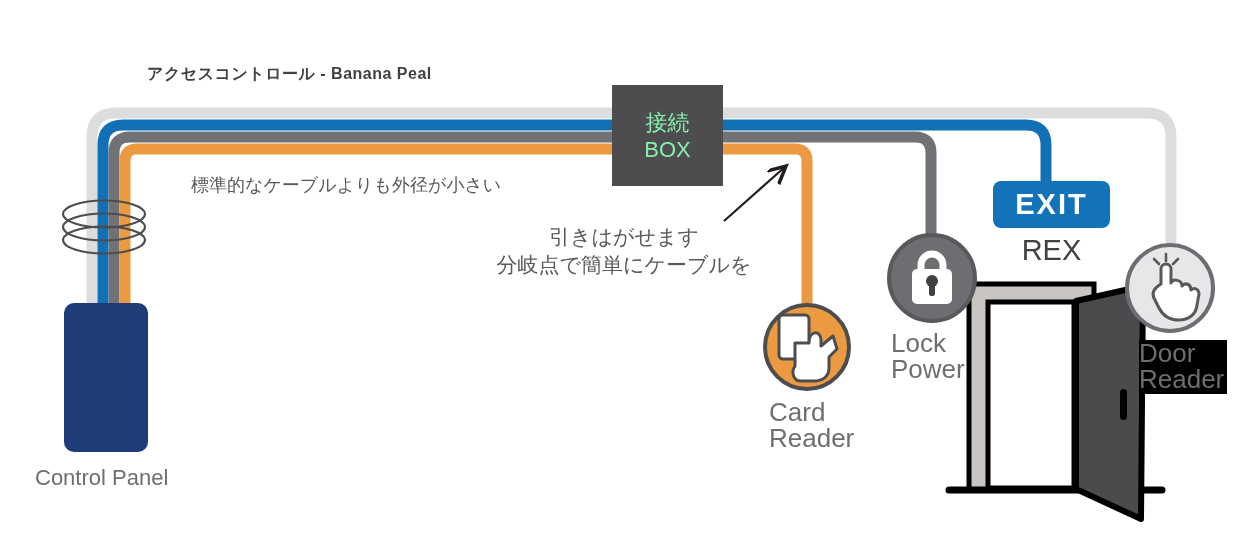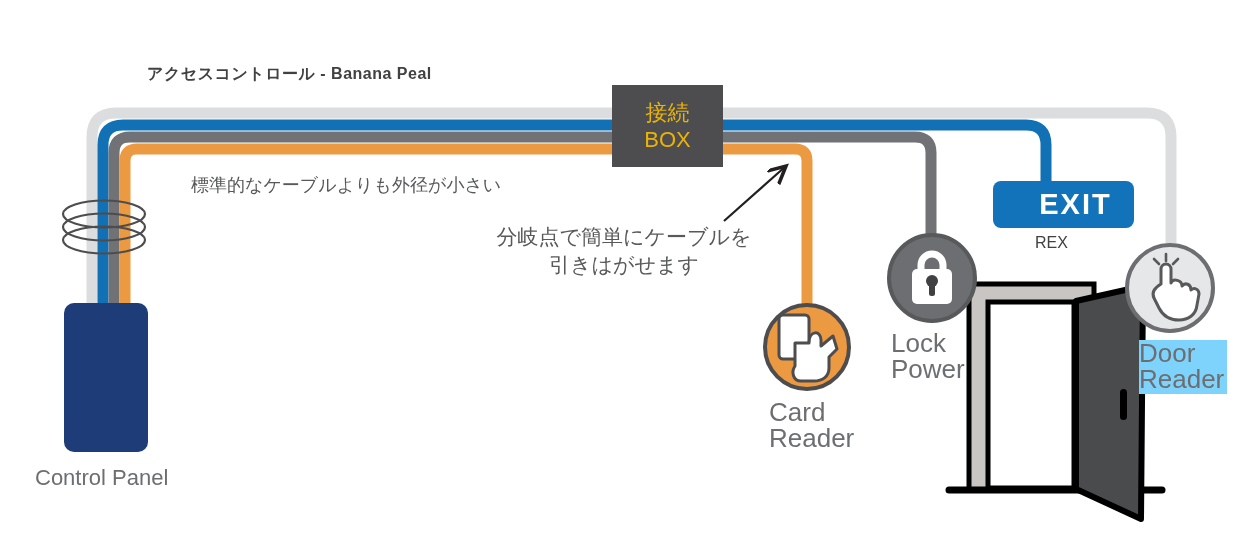--- a/index.html
+++ b/index.html
@@ -13,35 +13,35 @@
   .title{
     left:147px;top:64px;font-size:16px;font-weight:bold;color:#414042;
     letter-spacing:.5px;
   }
   .note1{left:191px;top:173px;font-size:18px;color:#58595b;}
   .note2{
     left:468px;top:223px;width:312px;text-align:center;
     font-size:21px;line-height:28px;color:#58595b;
   }
   .junction-box{
-    left:612px;top:85px;width:111px;height:82px;background:#4d4d4f;
-    color:#eab308;font-size:22px;line-height:27px;
+    left:612px;top:85px;width:111px;height:101px;background:#4d4d4f;
+    color:#86efac;font-size:22px;line-height:27px;
     display:flex;flex-direction:column;align-items:center;justify-content:center;
   }
   .exit-btn{
     left:993px;top:181px;width:117px;height:47px;background:#1373ba;
     border-radius:8px;color:#ffffff;font-size:29px;font-weight:bold;
-    letter-spacing:2px;display:flex;align-items:center;justify-content:center;padding-left:24px;
+    letter-spacing:2px;display:flex;align-items:center;justify-content:center;
   }
-  .rex-label{left:993px;top:234px;width:117px;text-align:center;font-size:16px;color:#414042;}
+  .rex-label{left:993px;top:234px;width:117px;text-align:center;font-size:29px;color:#414042;}
   .dev-label{font-size:26px;line-height:26px;color:#6d6e71;}
   .lbl-panel{left:35px;top:465px;font-size:22px;color:#6d6e71;}
   .lbl-card{left:769px;top:399px;}
   .lbl-lock{left:891px;top:330px;}
-  .lbl-contact{left:1139px;top:340px;background:#7dd3fc;padding:0 3px 2px 0;}
+  .lbl-contact{left:1139px;top:340px;background:#000000;padding:0 3px 2px 0;}
 </style>
 </head>
 <body>
 
 <svg id="diagram-svg" width="1260" height="552" viewBox="0 0 1260 552">
   <defs>
     <marker id="ah" markerWidth="12" markerHeight="12" refX="8" refY="4" orient="auto">
       <path d="M0,0 L8,4 L0,8" fill="none" stroke="#231f20" stroke-width="1.6"></path>
     </marker>
   </defs>
@@ -104,22 +104,22 @@
       </g>
     </g>
   </g>
 </svg>
 
 <div class="abs title">アクセスコントロール - Banana Peal</div>
 
 <div class="abs note1">標準的なケーブルよりも外径が小さい</div>
 
 <div class="abs note2">
+  <div>引きはがせます</div>
   <div>分岐点で簡単にケーブルを</div>
-  <div>引きはがせます</div>
 </div>
 
 <div class="abs junction-box">
   <div>接続</div>
   <div>BOX</div>
 </div>
 
 <div class="abs exit-btn">
   <span>EXIT</span>
 </div>

